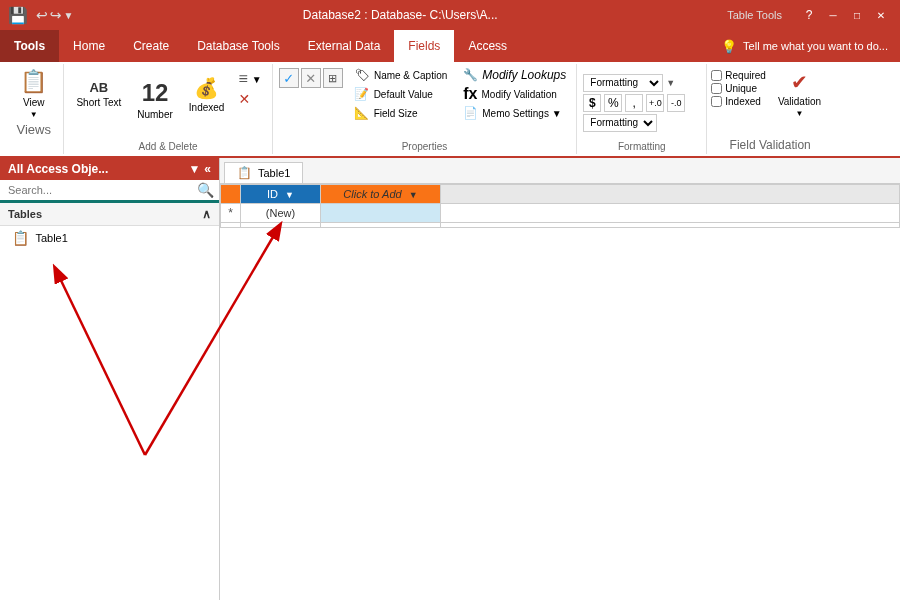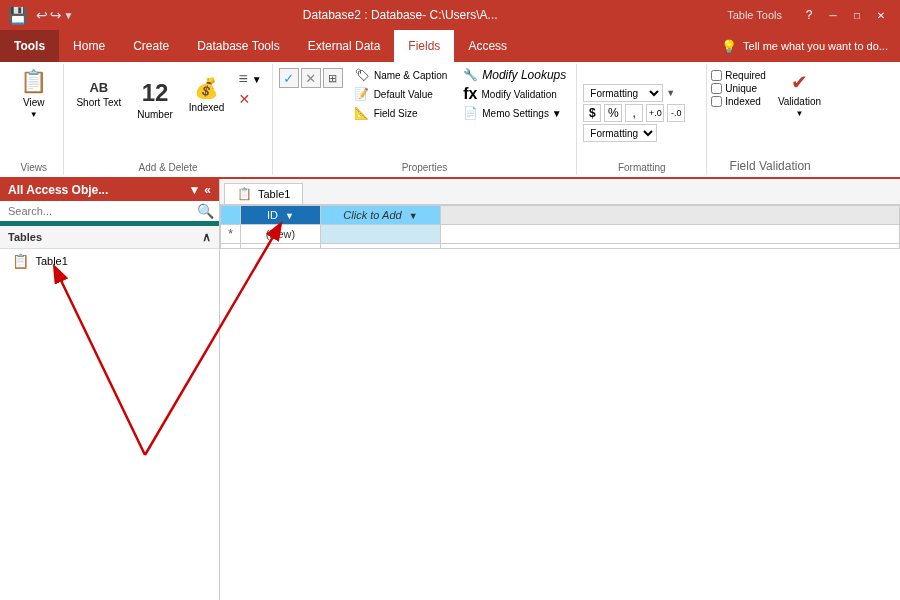--- a/index.html
+++ b/index.html
@@ -123,21 +123,21 @@
       font-size: 12px;
       font-weight: bold;
       display: flex;
       align-items: center;
       gap: 4px;
     }
     .sidebar-header-icons { display: flex; gap: 4px; margin-left: auto; }
     .sidebar-search {
       display: flex;
       align-items: center;
-      border-bottom: 5px solid #0f766e;
+      border-bottom: 3px solid #0f766e;
       padding: 2px 4px;
     }
     .sidebar-search input {
       flex: 1; border: none; outline: none; font-size: 11px; padding: 2px 4px;
     }
     .sidebar-section-header {
       display: flex;
       align-items: center;
       justify-content: space-between;
       padding: 4px 8px;
@@ -186,21 +186,21 @@
       flex: 1;
       background: white;
       margin: 0;
       overflow: auto;
     }
     table.data-table {
       border-collapse: collapse;
       width: 100%;
     }
     table.data-table th {
-      background: #7dd3fc;
+      background: #f97316;
       border: 1px solid #ccc;
       padding: 3px 8px;
       font-size: 11px;
       font-weight: normal;
       text-align: center;
       color: #333;
     }
     table.data-table td {
       border: 1px solid #ccc;
       padding: 2px 6px;
@@ -267,21 +267,21 @@
     </div>
 
     <div class="ribbon-content">
 
       <div style="display:flex;flex-direction:column;align-items:center;padding:2px 8px;border-right:1px solid #e0e0e0;">
         <div class="rb-large">
           <span style="font-size:22px;">📋</span>
           <span style="font-size:10px;">View</span>
           <span style="font-size:8px;">▼</span>
         </div>
-        <div style="font-size:10px;color:#666;margin-top:40px;">Views</div>
+        <div style="font-size:13px;color:#666;">Views</div>
       </div>
 
       <div style="display:flex;flex-direction:column;padding:2px 4px;border-right:1px solid #e0e0e0;">
         <div style="display:flex;flex-direction:row;gap:0;flex:1;align-items:flex-start;">
 
           <div class="rb-large" style="min-width:36px;">
             <span style="font-size:13px;font-weight:bold;color:#333;">AB</span>
             <span style="font-size:10px;line-height:1.1;text-align:center;">Short
 Text</span>
           </div>

